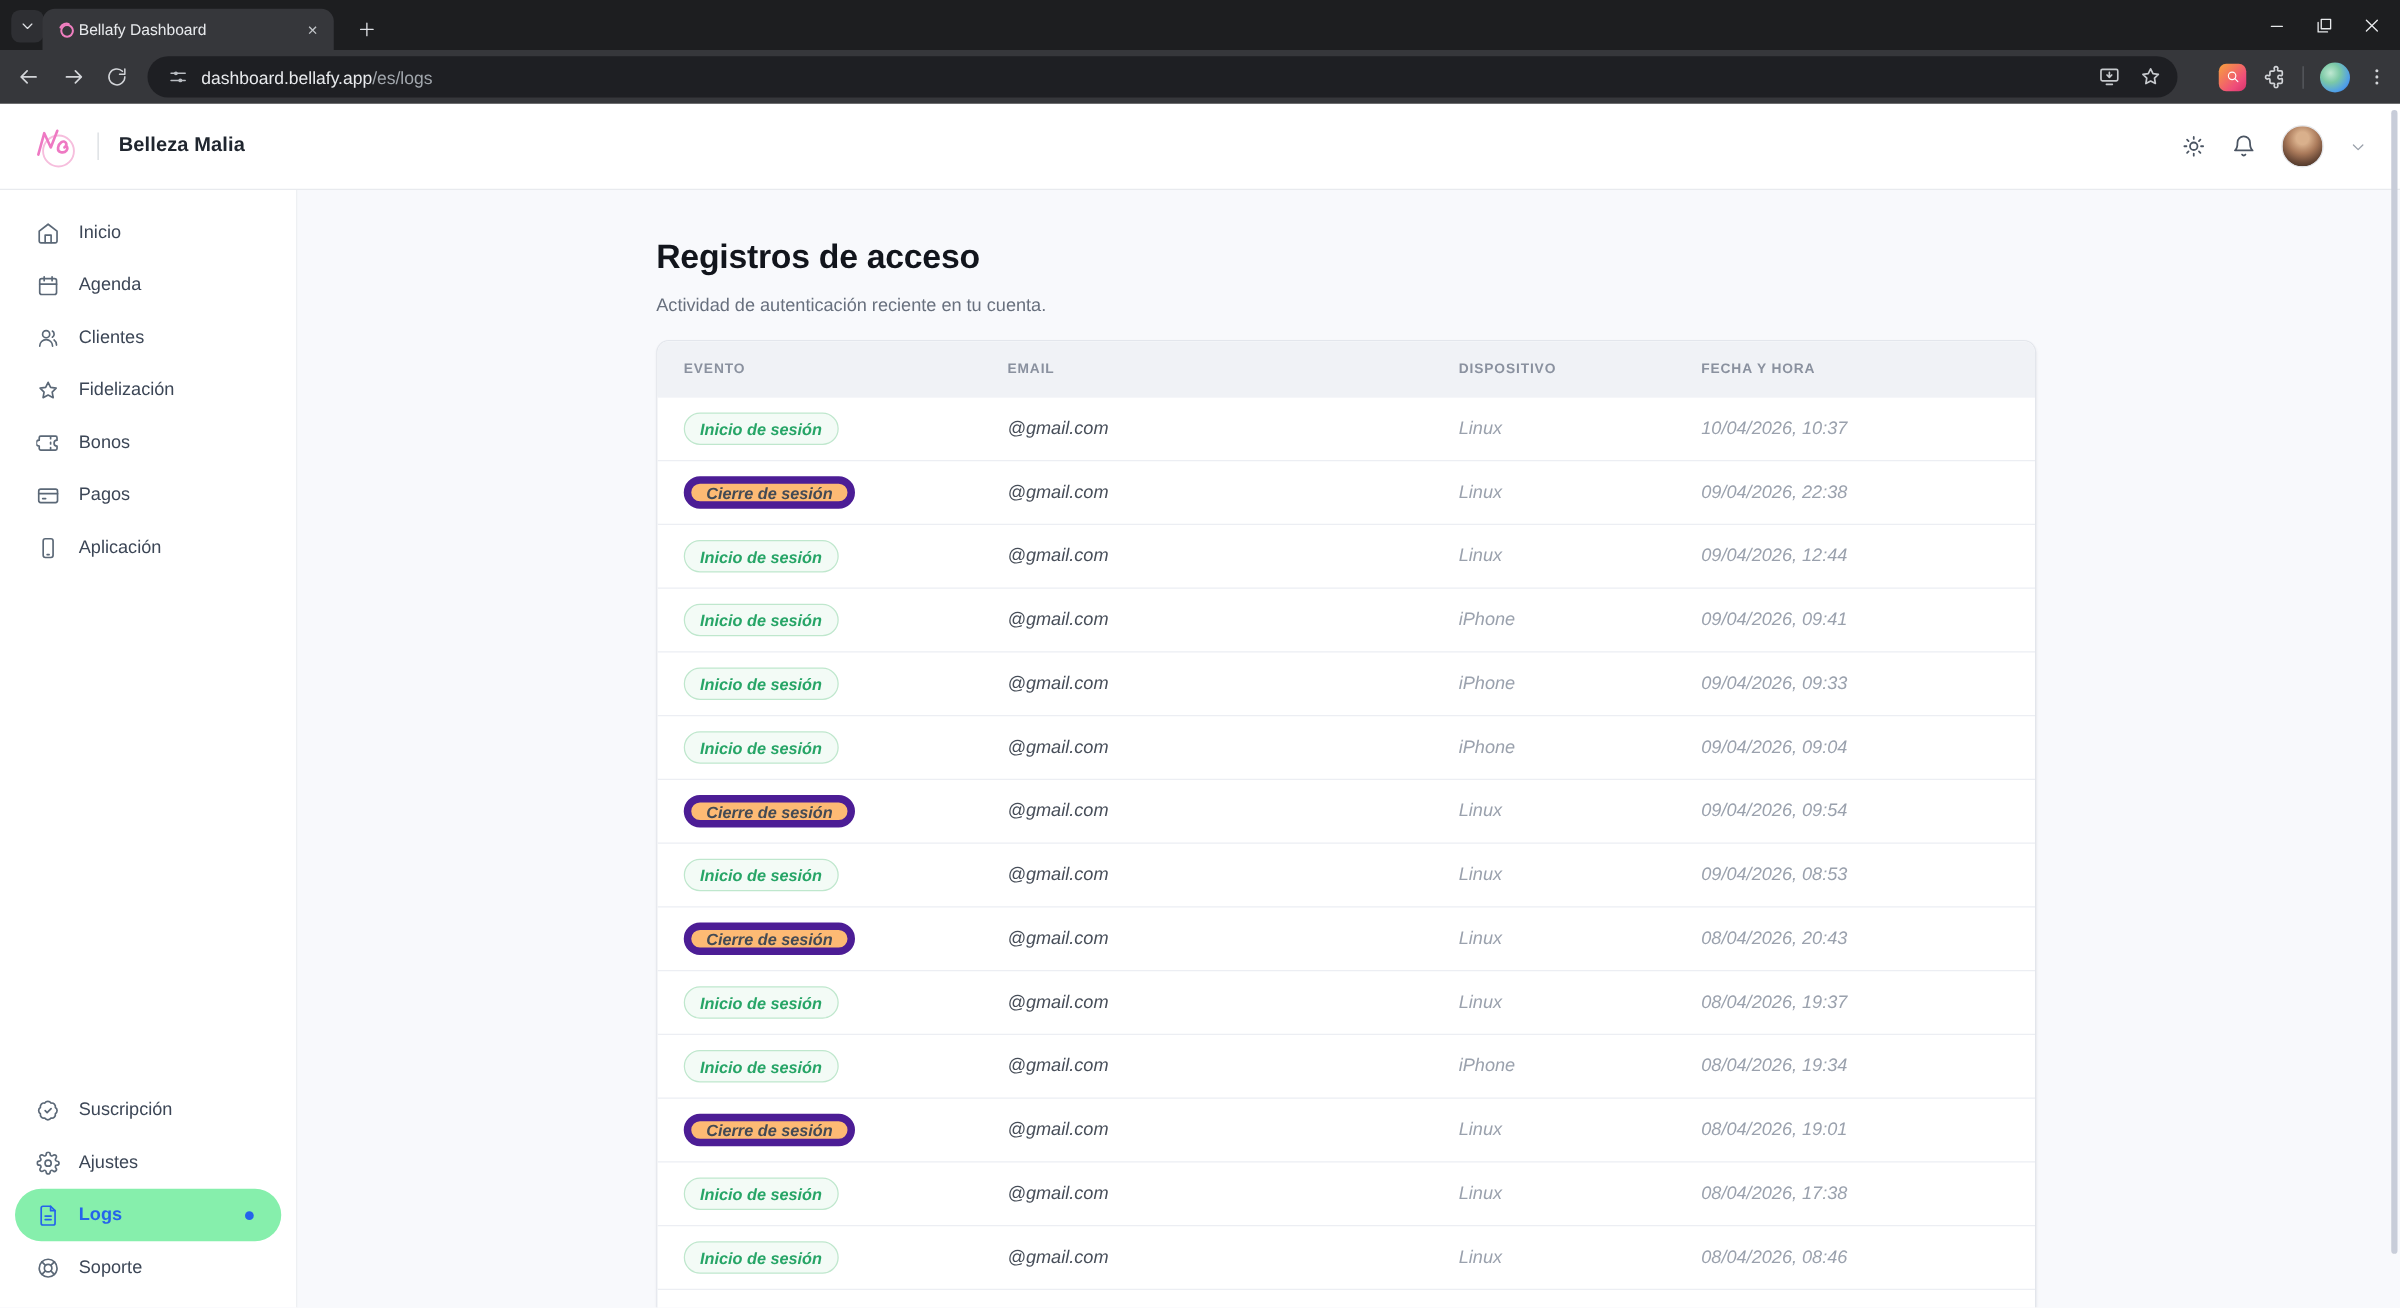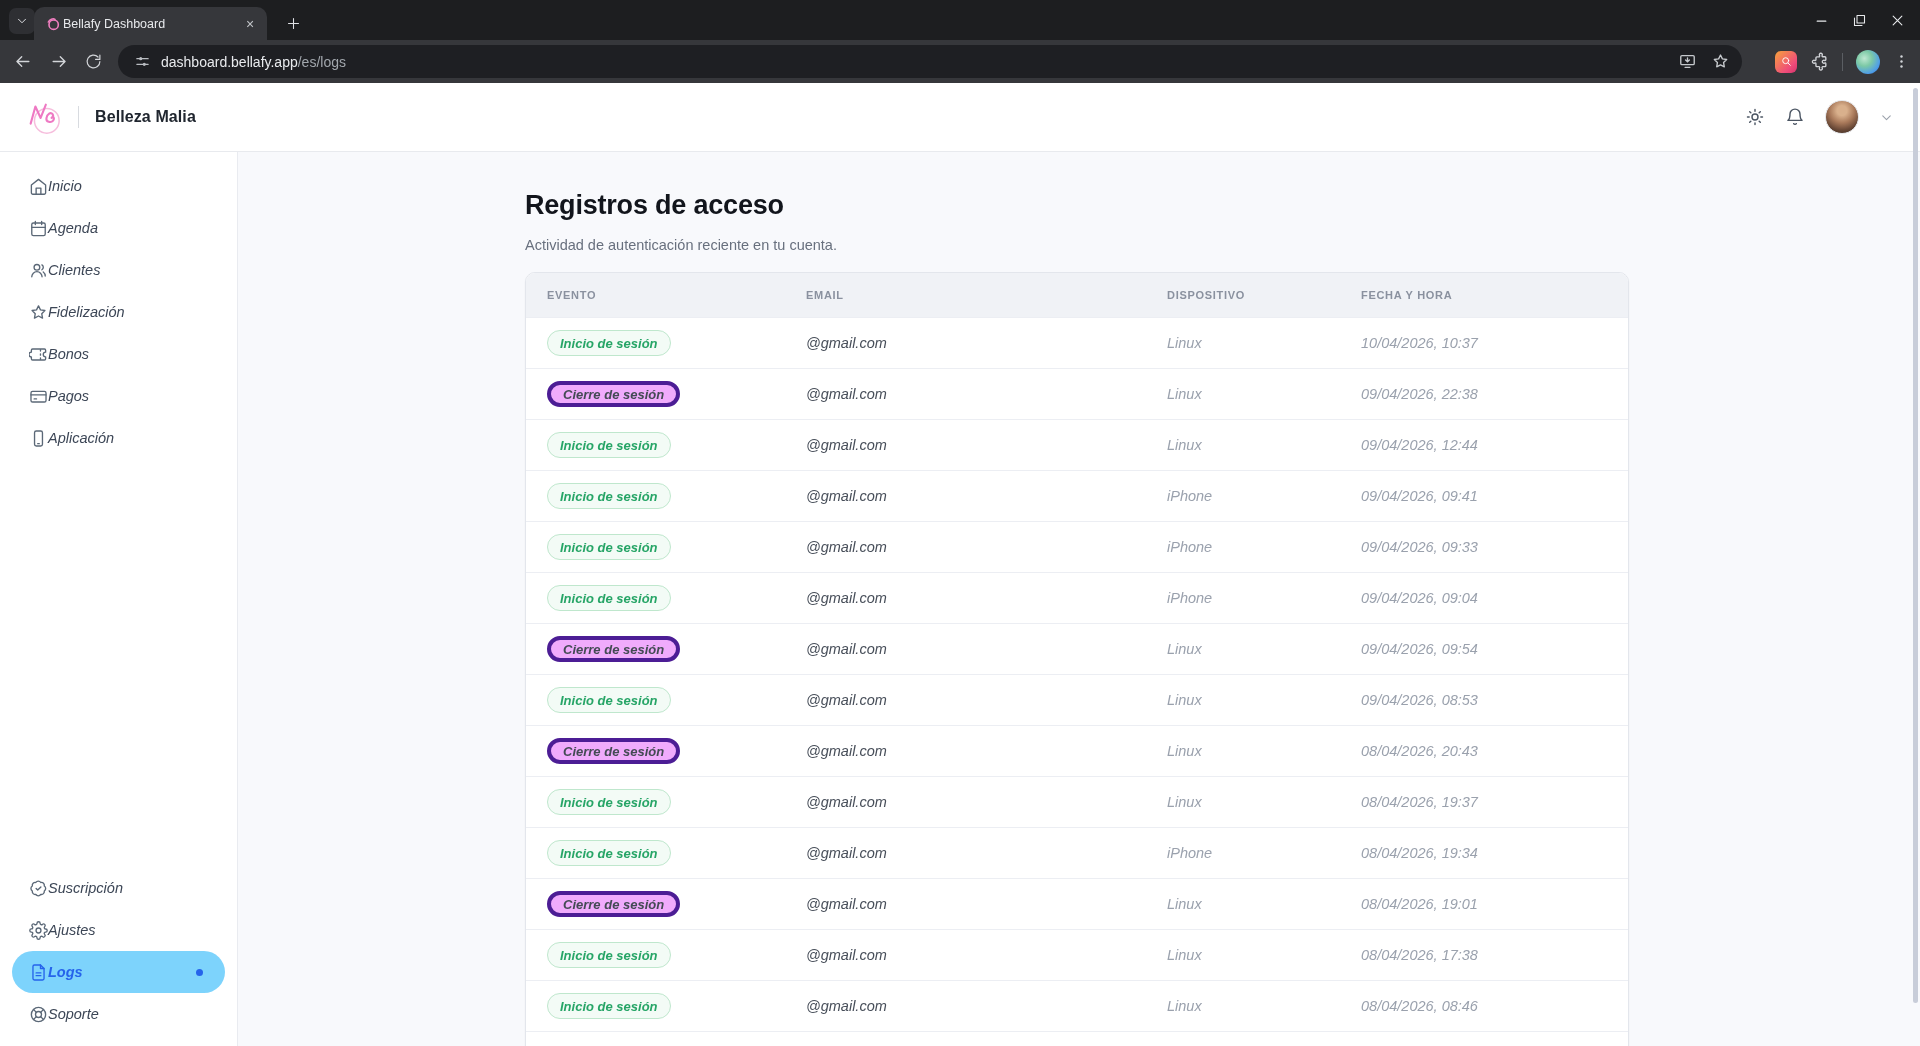--- a/index.html
+++ b/index.html
@@ -57,43 +57,43 @@
   .user-avatar { width:34px; height:34px; border-radius:50%;
     background:radial-gradient(circle at 50% 30%, #d9b08c 18%, #a9795a 45%, #6b4a38 70%, #35281f 95%);
     border:1px solid #e5e7eb; }
   .chev { color:#9aa1ab; display:flex; }
 
   
   .layout { display:flex; height:894px; }
   .sidebar { width:238px; background:#ffffff; border-right:1px solid #e9ebf0;
     display:flex; flex-direction:column; justify-content:space-between; padding:13px 12px 11px; }
   .nav-group { display:flex; flex-direction:column; }
-  .nav-item { height:42px; display:flex; align-items:center; padding:0 17px;
-    border-radius:21px; color:#3c4656; font-size:14.5px; cursor:pointer; position:relative;font-style:italic; }
+  .nav-item { height:42px; display:flex; align-items:center; gap:15px; padding:0 17px;
+    border-radius:21px; color:#3c4656; font-size:14.5px; cursor:pointer; position:relative; }
   .nav-item .ico { color:#5b6877; display:flex; }
-  .nav-item.active { background:#7dd3fc; color:#2563eb; font-weight:700; }
+  .nav-item.active { background:#86efac; color:#2563eb; font-weight:700; }
   .nav-item.active .ico { color:#2563eb; }
   .active-dot { position:absolute; right:22px; width:7px; height:7px; border-radius:50%; background:#2563eb; }
 
   .main { flex:1; position:relative; background:#f8f9fc; overflow:hidden; }
   .page-head { margin:38px 0 0 287px; }
   .page-title { font-size:27px; font-weight:700; color:#12151c; margin:0; letter-spacing:-.2px; }
   .page-subtitle { margin-top:16px; font-size:14.5px; color:#68707e; }
 
   .card { margin:19px 0 0 287px; width:1104px; background:#fff; border:1px solid #e3e6ec;
     border-radius:10px; overflow:hidden; box-shadow:0 1px 2px rgba(16,24,40,.05); }
   .thead { height:44px; background:#f0f2f6; display:grid; grid-template-columns:259px 361px 194px 1fr;
     align-items:center; padding:0 21px; }
   .th { font-size:11px; font-weight:700; letter-spacing:.7px; color:#8a919f; }
   .row { height:51px; display:grid; grid-template-columns:259px 361px 194px 1fr; align-items:center;
     padding:0 21px; border-top:1px solid #eceef3; background:#fff;font-style:italic; }
   .badge { display:inline-flex; align-items:center; height:26px; padding:0 12px; border-radius:13px;
     font-size:13px; font-weight:600; width:fit-content; white-space:nowrap; }
   .badge-green { color:#27a567; background:#f3fbf6; border:1px solid #bfe7cd; }
-  .badge-gray  { color:#434a54; background:#f0abfc; border:4px solid #4c1d95; }
+  .badge-gray  { color:#434a54; background:#fdba74; border:6px solid #4c1d95; }
   .cell-email { font-size:14.5px; color:#474e59; }
   .cell-device, .cell-date { font-size:14.5px; color:#9aa1ad; }
   .partial-row { height:26px; border-top:1px solid #eceef3; background:#fff; }
 
   .page-scrollbar { position:absolute; right:2px; top:88px; width:5px; height:915px;
     border-radius:3px; background:#c8cdd9; }
 </style>
 </head>
 <body>
 

